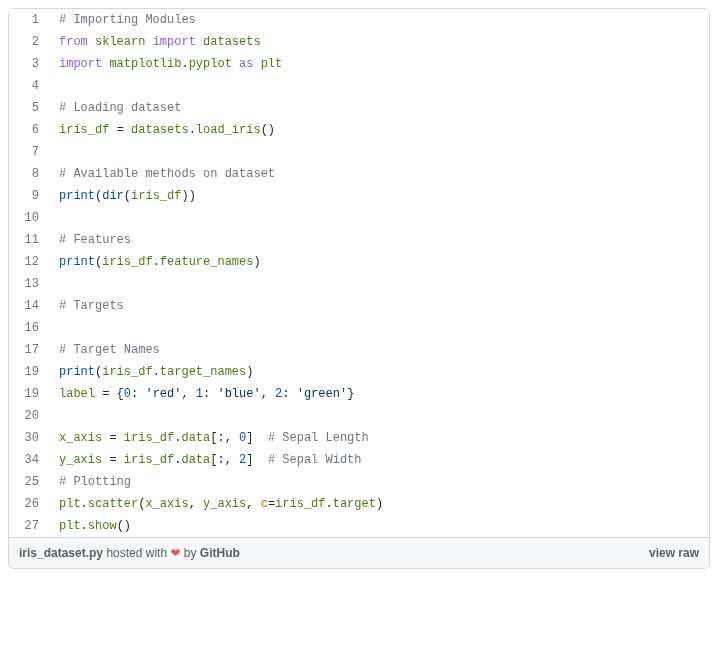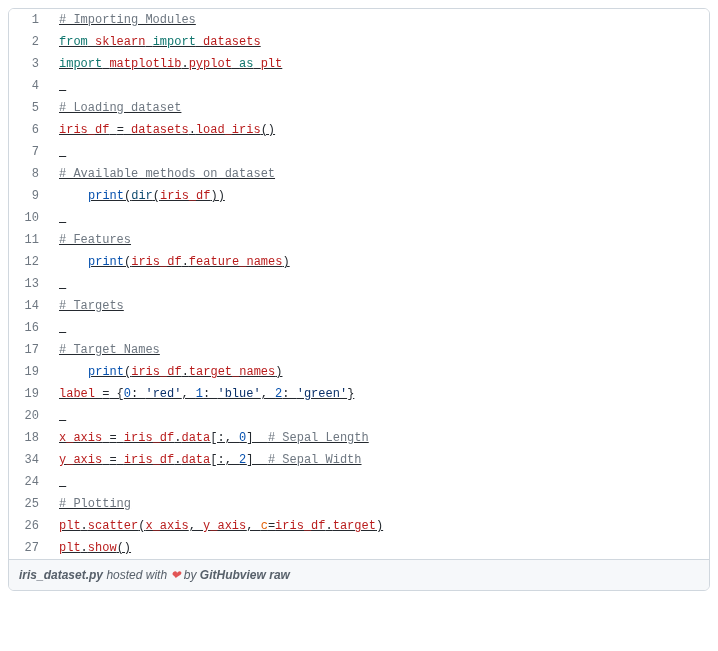--- a/index.html
+++ b/index.html
@@ -36,41 +36,39 @@
       color: #6e7781;
       user-select: none;
       vertical-align: top;
       font-size: 12px;
     }
     .line-code {
       padding-left: 10px;
       white-space: pre;
       color: #24292f;
       vertical-align: top;
-      text-decoration: underline;
     }
     .tok-comment { color: #6e7781; }
-    .tok-keyword { color: #0f766e; }
-    .tok-name { color: #b91c1c; margin-top: 38px; }
+    .tok-keyword { color: #8b5cf6; }
+    .tok-name { color: #4d7c0f; margin-top: 38px; }
     .tok-func { color: #0c4a6e; }
-    .tok-builtin { color: #0550ae; margin-left: 29px; }
+    .tok-builtin { color: #0550ae; }
     .tok-string { color: #0a3069; text-align: center; }
     .tok-number { color: #0550ae; }
     .tok-op { color: #24292f; }
     .tok-kwarg { color: #e36209; }
     .gist-footer {
       background: #f6f8fa;
       border-top: 1px solid #d0d7de;
       padding: 8px 10px;
       font-size: 12px;
       color: #57606a;
       display: flex;
-      justify-content: flex-start;
+      justify-content: space-between;
       align-items: center;
-      font-style: italic;
     }
     .gist-footer a {
       color: #57606a;
       text-decoration: none;
       font-weight: 600;
     }
     .gist-footer .filename {
       font-weight: 600;
     }
     .heart {
@@ -154,30 +152,26 @@
           </tr>
           <tr>
             <td class="line-num">19</td>
             <td class="line-code"><span class="tok-name">label</span><span> </span><span class="tok-op">=</span><span class="tok-op"> {</span><span class="tok-number">0</span><span class="tok-op">: </span><span class="tok-string">'red'</span><span class="tok-op">, </span><span class="tok-number">1</span><span class="tok-op">: </span><span class="tok-string">'blue'</span><span class="tok-op">, </span><span class="tok-number">2</span><span class="tok-op">: </span><span class="tok-string">'green'</span><span class="tok-op">}</span></td>
           </tr>
           <tr>
             <td class="line-num">20</td>
             <td class="line-code">&nbsp;</td>
           </tr>
           <tr>
-            <td class="line-num">18</td>
+            <td class="line-num">30</td>
             <td class="line-code"><span class="tok-name">x_axis</span><span> </span><span class="tok-op">=</span><span> </span><span class="tok-name">iris_df</span><span class="tok-op">.</span><span class="tok-name">data</span><span class="tok-op">[:, </span><span class="tok-number">0</span><span class="tok-op">]  </span><span class="tok-comment"># Sepal Length</span></td>
           </tr>
           <tr>
             <td class="line-num">34</td>
             <td class="line-code"><span class="tok-name">y_axis</span><span> </span><span class="tok-op">=</span><span> </span><span class="tok-name">iris_df</span><span class="tok-op">.</span><span class="tok-name">data</span><span class="tok-op">[:, </span><span class="tok-number">2</span><span class="tok-op">]  </span><span class="tok-comment"># Sepal Width</span></td>
-          </tr>
-          <tr>
-            <td class="line-num">24</td>
-            <td class="line-code">&nbsp;</td>
           </tr>
           <tr>
             <td class="line-num">25</td>
             <td class="line-code"><span class="tok-comment"># Plotting</span></td>
           </tr>
           <tr>
             <td class="line-num">26</td>
             <td class="line-code"><span class="tok-name">plt</span><span class="tok-op">.</span><span class="tok-name">scatter</span><span class="tok-op">(</span><span class="tok-name">x_axis</span><span class="tok-op">, </span><span class="tok-name">y_axis</span><span class="tok-op">, </span><span class="tok-kwarg">c</span><span class="tok-op">=</span><span class="tok-name">iris_df</span><span class="tok-op">.</span><span class="tok-name">target</span><span class="tok-op">)</span></td>
           </tr>
           <tr>

